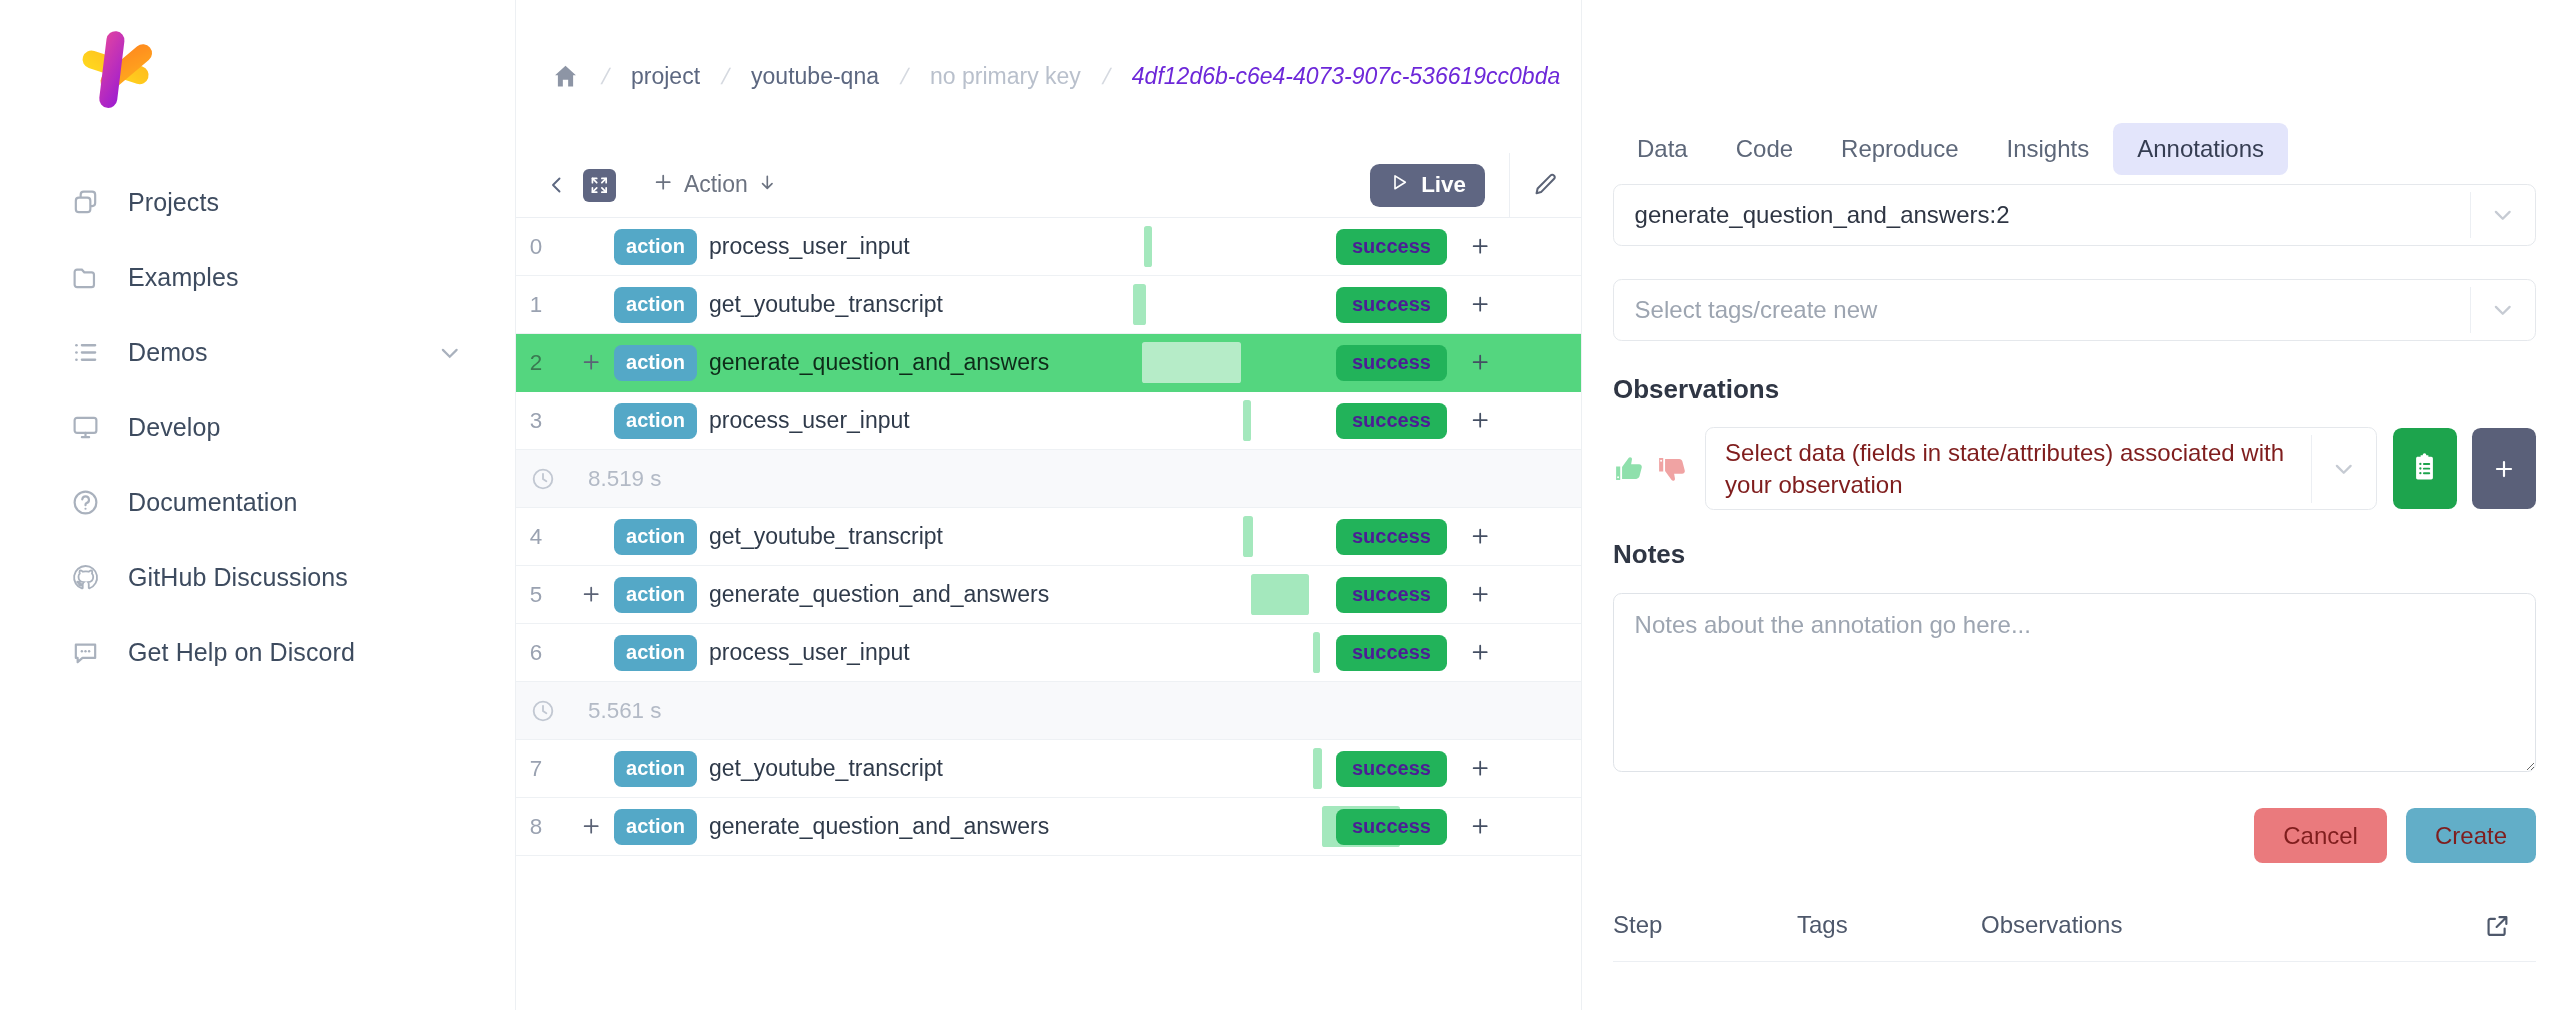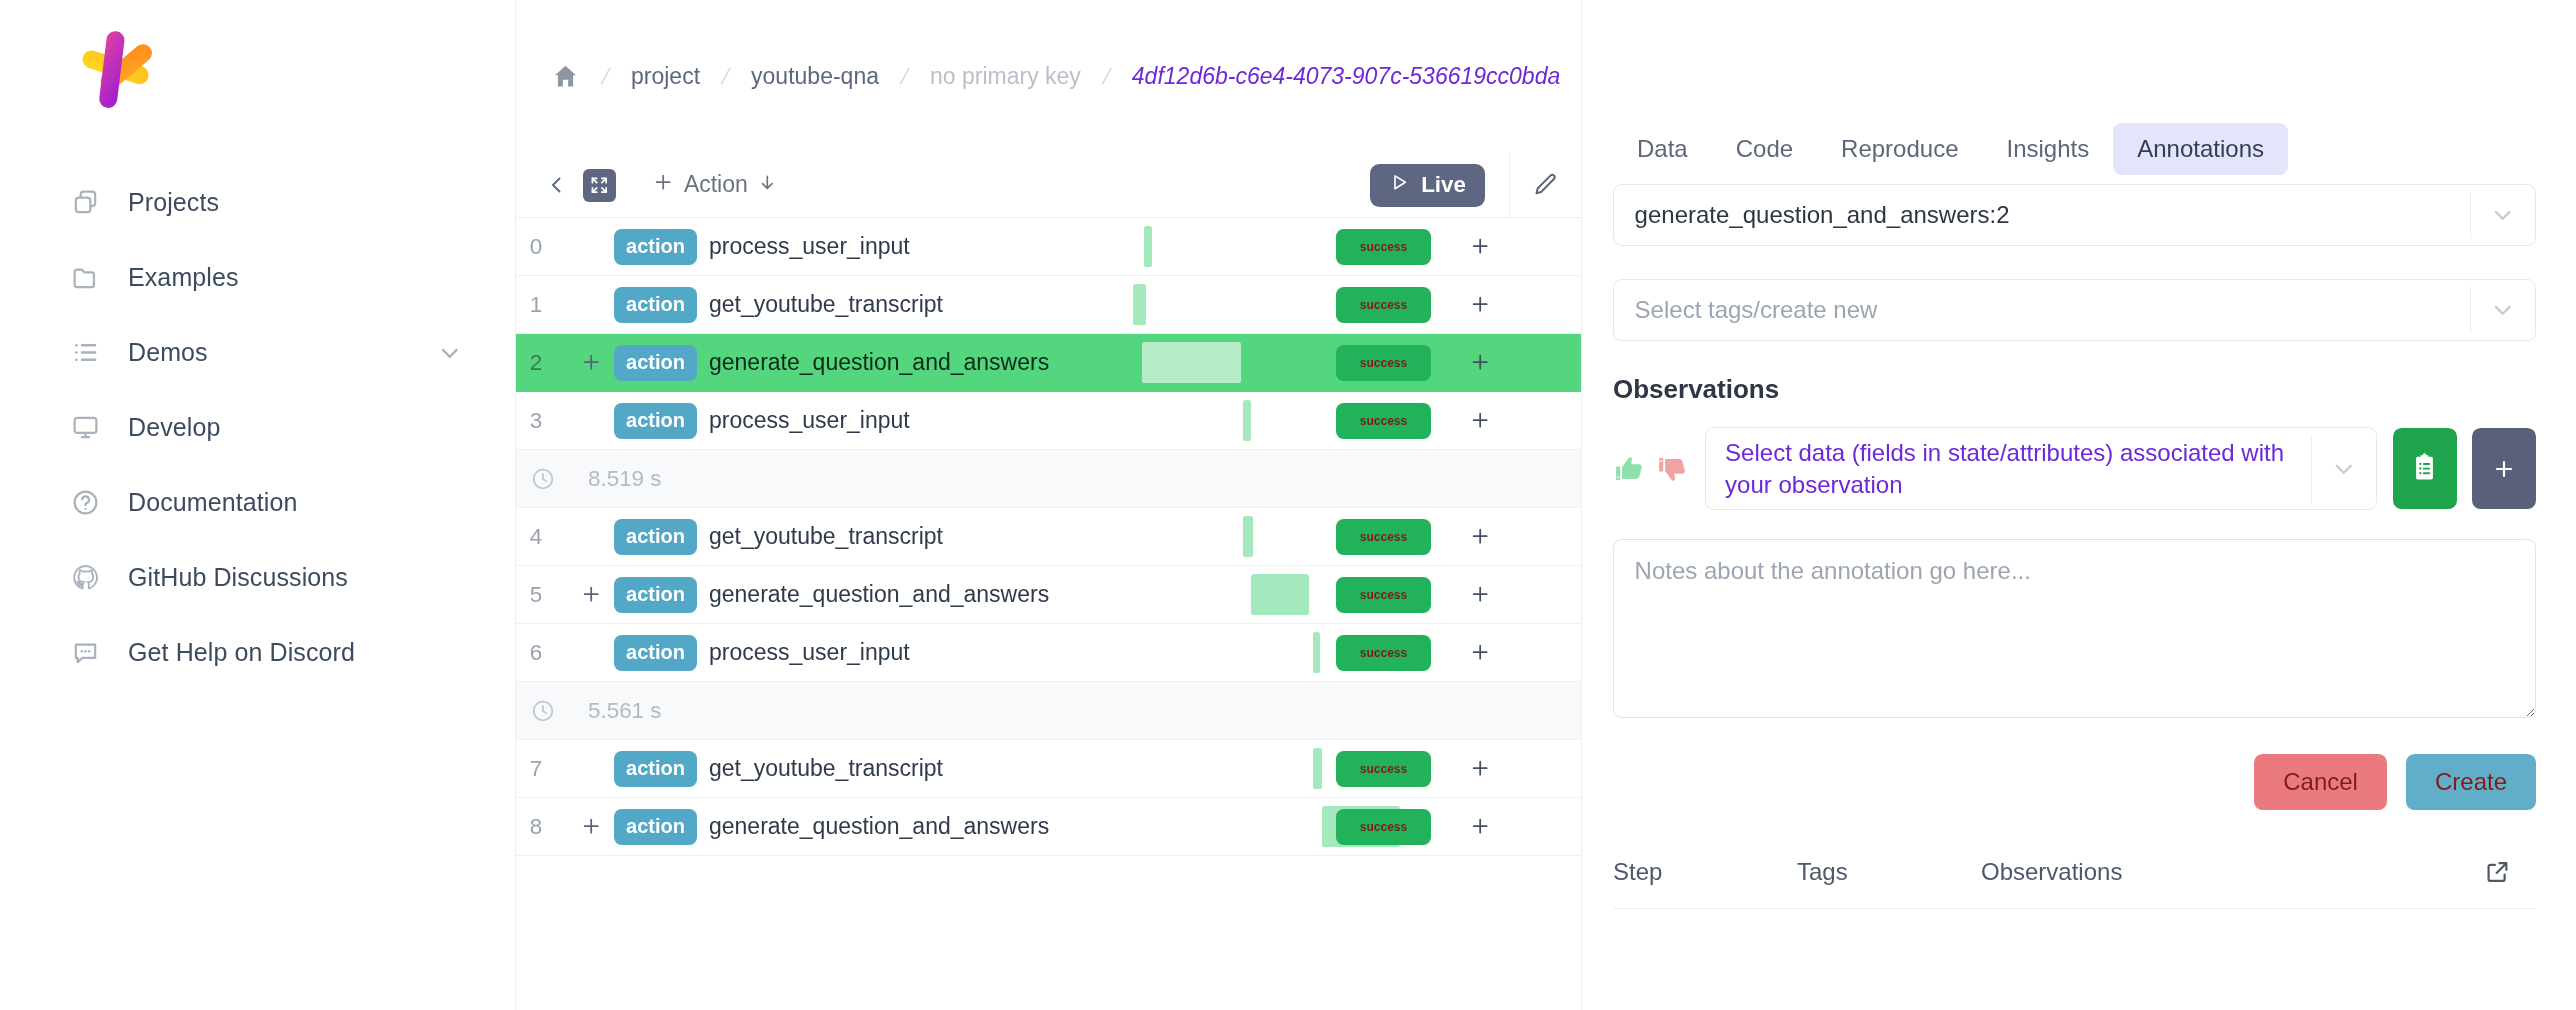--- a/index.html
+++ b/index.html
@@ -118,24 +118,24 @@
     white-space: nowrap; overflow: hidden;
   }
   .row.highlight .r-name { color: #0e2b19; }
   .gantt {
     position: absolute; left: 617px; width: 187px; top: 0; bottom: 0;
   }
   .gbar { position: absolute; top: 7.7px; bottom: 7.7px; background: #a4e8bd; border-radius: 2.6px; }
   .row.highlight .gbar { background: #b6ecc8; }
   .r-status {
     position: absolute; left: 820px;
-    background: #22b35a; color: #7f1d1d; border-radius: 7.7px;
-    height: 36px; min-width: 95px; padding: 0 9px;
+    background: #22b35a; color: #4c1d95; border-radius: 7.7px;
+    height: 36px; min-width: 95px; padding: 0 16px;
     display: flex; align-items: center; justify-content: center;
-    font-size: 12px; font-weight: bold;
+    font-size: 20px; font-weight: bold;
   }
   .r-addbtn {
     position: absolute; left: 944px; width: 40px;
     display: flex; align-items: center; justify-content: center;
     color: #444f63; cursor: pointer;
   }
   .t-clock { width: 53px; flex: 0 0 53px; padding-left: 13.8px; color: #c2c8d2; display: flex; align-items: center; }
   .t-text { margin-left: 19px; font-size: 22.4px; color: #b3bac6; }
 
   
@@ -166,21 +166,21 @@
   .sec-title { font-size: 26px; color: #2f3644; margin: 0 0 22.4px 0; }
 
   .obs-row { display: flex; align-items: center; gap: 0; margin-bottom: 29px; }
   .thumbs { display: flex; align-items: center; gap: 8.6px; padding-right: 15.5px; }
   .thumb { cursor: pointer; display: flex; }
   .obs-select {
     flex: 1 1 auto; min-height: 81px; border: 1.7px solid #e5e8ec; border-radius: 8.6px;
     display: flex; align-items: center; position: relative; background: #fff; cursor: pointer;
   }
   .obs-ph {
-    padding: 8.6px 81px 8.6px 19px; font-size: 24px; color: #6d28d9; line-height: 1.33;
+    padding: 8.6px 81px 8.6px 19px; font-size: 24px; color: #7f1d1d; line-height: 1.33;
   }
   .btn-sq {
     width: 64px; height: 81px; border-radius: 8.6px; margin-left: 15.5px;
     display: flex; align-items: center; justify-content: center; cursor: pointer; flex: 0 0 64px;
   }
   .btn-green { background: #1da44d; }
   .btn-dark { background: #5a6079; color: #fff; font-size: 34px; line-height: 0; }
 
   .notes-area {
     width: 100%; height: 179px; border: 1.7px solid #dfe3e8; border-radius: 8.6px;
@@ -647,20 +647,21 @@
         </div>
         <div class="btn-sq btn-dark">
           <span>
             <svg width="26" height="26" viewBox="0 0 24 24" fill="none" stroke="#fff" stroke-width="2" stroke-linecap="round">
                 <path d="M12 5.5v13M5.5 12h13"></path>
               </svg>
           </span>
         </div>
       </div>
 
+      <h3 class="sec-title">Notes</h3>
       <textarea class="notes-area" placeholder="Notes about the annotation go here..." style=""></textarea>
 
       <div class="actions">
         <button class="btn btn-cancel">Cancel</button>
         <button class="btn btn-create">Create</button>
       </div>
 
       <div class="foot-table">
         <div class="foot-head">
           <span class="fh fh-step">Step</span>

